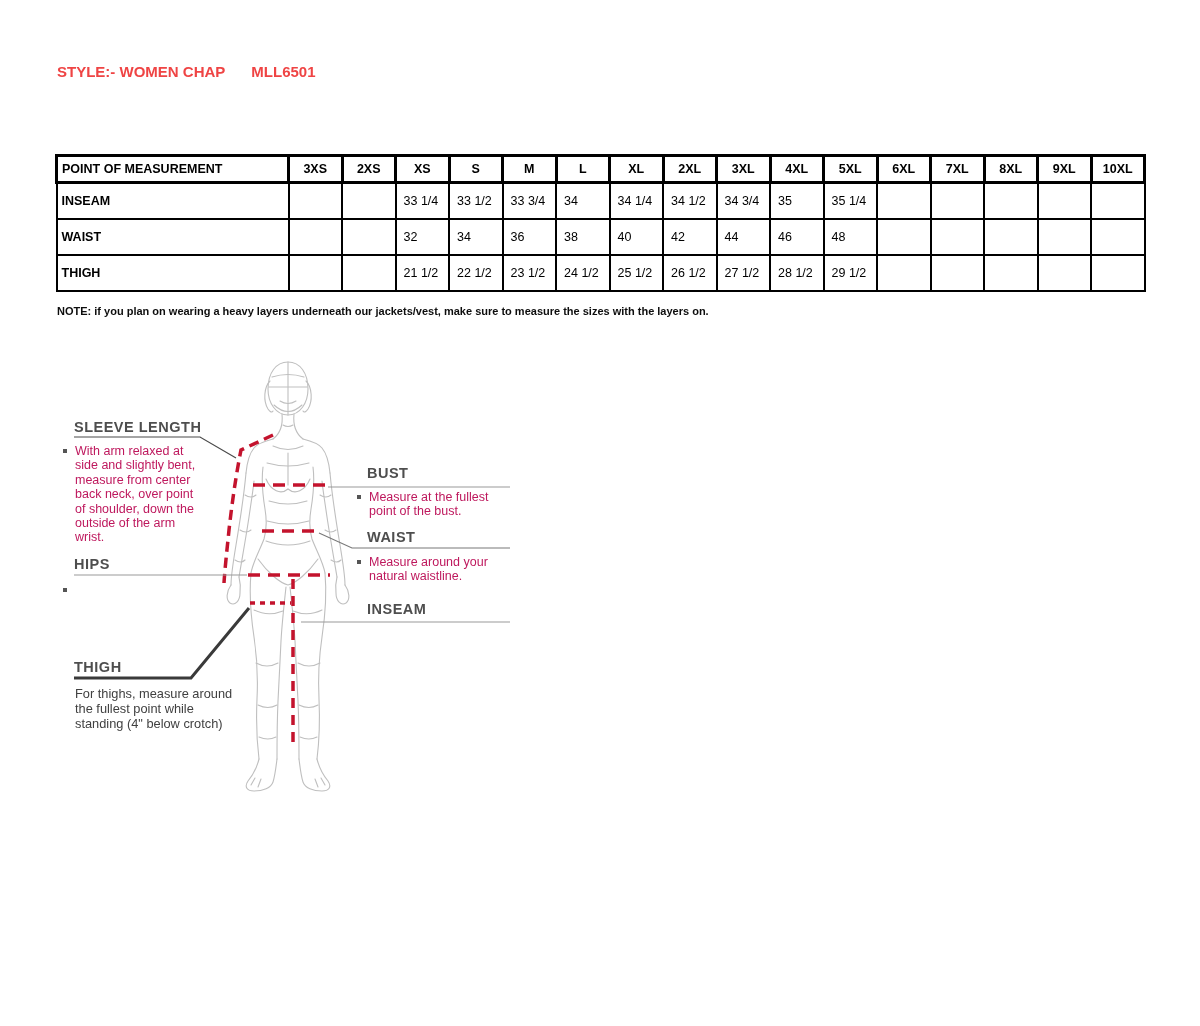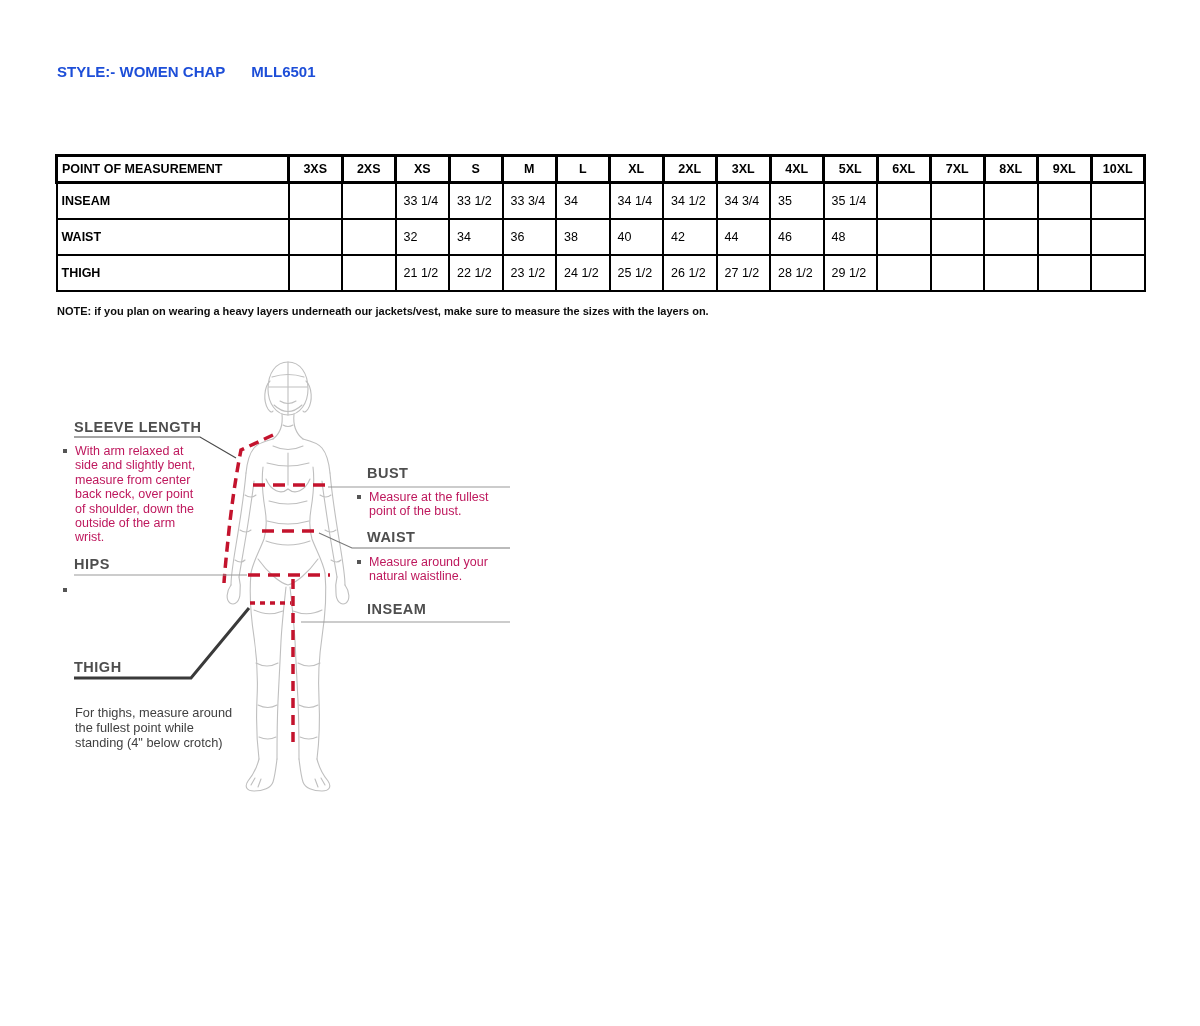--- a/index.html
+++ b/index.html
@@ -1,20 +1,20 @@
 <!DOCTYPE html>
 <html><head>
 <meta charset="utf-8">
 <style>
   html,body{margin:0;padding:0;background:#fff;}
   .page{position:relative;width:1200px;height:1026px;background:#fff;overflow:hidden;
         font-family:"Liberation Sans",sans-serif;color:#000;}
 
   
-  .title{position:absolute;left:57px;top:63px;font-size:15px;font-weight:700;color:#1d4ed8;}
+  .title{position:absolute;left:57px;top:63px;font-size:15px;font-weight:700;color:#ef4444;}
   .title .code{margin-left:26px;}
 
   
   .size-table{position:absolute;left:55px;top:154px;width:1088px;border-collapse:collapse;table-layout:fixed;}
   .size-table th,.size-table td{border:2px solid #000;font-size:12.5px;overflow:hidden;white-space:nowrap;}
   .size-table thead th{border-width:3px;height:24px;font-weight:700;padding:0 2px;}
   .size-table thead th.pom{text-align:left;padding-left:4px;}
   .size-table tbody th{height:32px;font-weight:700;text-align:left;padding-left:4px;font-size:12.5px;}
   .size-table tbody td{height:32px;font-weight:400;text-align:left;padding-left:7px;font-size:12.5px;}
   .size-table{border:1px solid #0369a1;}
@@ -28,21 +28,21 @@
   .guide-heading{position:absolute;font-size:14.5px;font-weight:700;letter-spacing:.5px;color:#4e4e4e;}
   .guide-desc{position:absolute;font-size:12.5px;line-height:14.4px;color:#be185d;padding-left:13px;}
   .guide-desc .bullet{position:absolute;left:1px;top:5px;width:4px;height:4px;background:#555;}
   .guide-desc.no-bullet{padding-left:0;color:#404040;font-size:12.8px;line-height:15px;}
 
   .h-sleeve{left:74px;top:419px;}
   .d-sleeve{left:62px;top:444px;width:132px;}
   .h-hips{left:74px;top:556px;}
   .d-hips{left:62px;top:583px;width:150px;}
   .h-thigh{left:74px;top:659px;}
-  .d-thigh{left:75px;top:705px;width:168px;}
+  .d-thigh{left:75px;top:686px;width:168px;}
   .h-bust{left:367px;top:465px;}
   .d-bust{left:356px;top:490px;width:140px;}
   .h-waist{left:367px;top:529px;}
   .d-waist{left:356px;top:555px;width:135px;}
   .h-inseam{left:367px;top:601px;}
   .d-inseam{left:356px;top:626px;width:158px;}
 </style>
 </head>
 <body>
 

